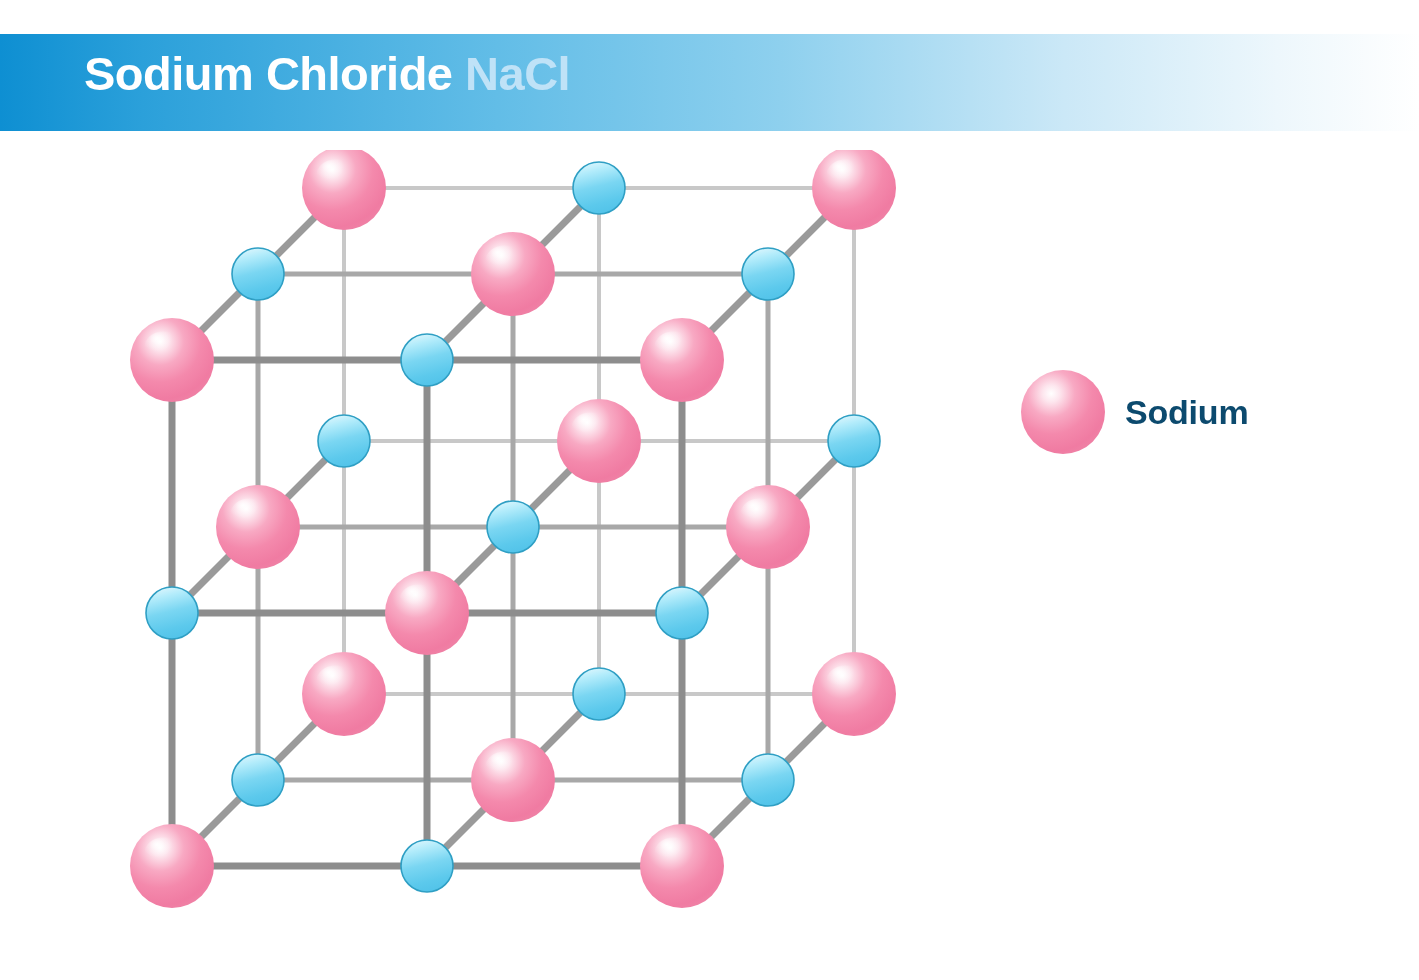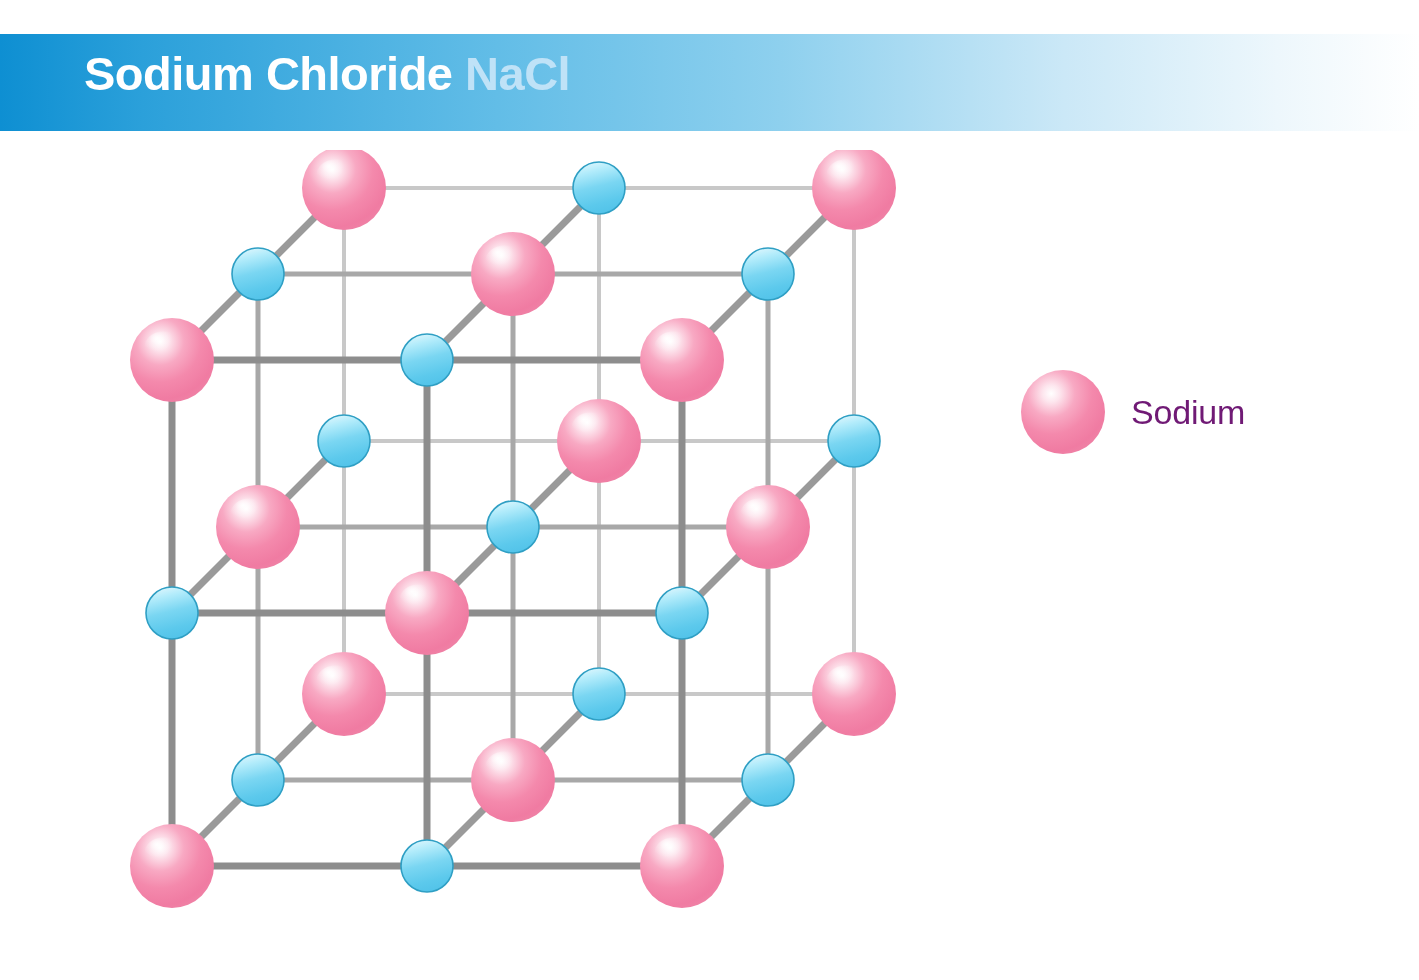--- a/index.html
+++ b/index.html
@@ -42,25 +42,24 @@
     height:120px;
   }
   .legend-swatch-wrap{
     width:110px;
     display:flex;
     justify-content:flex-start;
     align-items:center;
   }
   .legend-label{
     font-size:34px;
-    font-weight:normal;
-    color:#701a75;
+    font-weight:bold;
+    color:#0c4a6e;
     white-space:nowrap;
     letter-spacing:-0.2px;
-    margin-left:6px;
   }
 
   
   #lattice{
     position:absolute;
     left:0; top:150px;
     width:1000px; height:820px;
   }
   .legend-svg{display:block;}
 </style>

